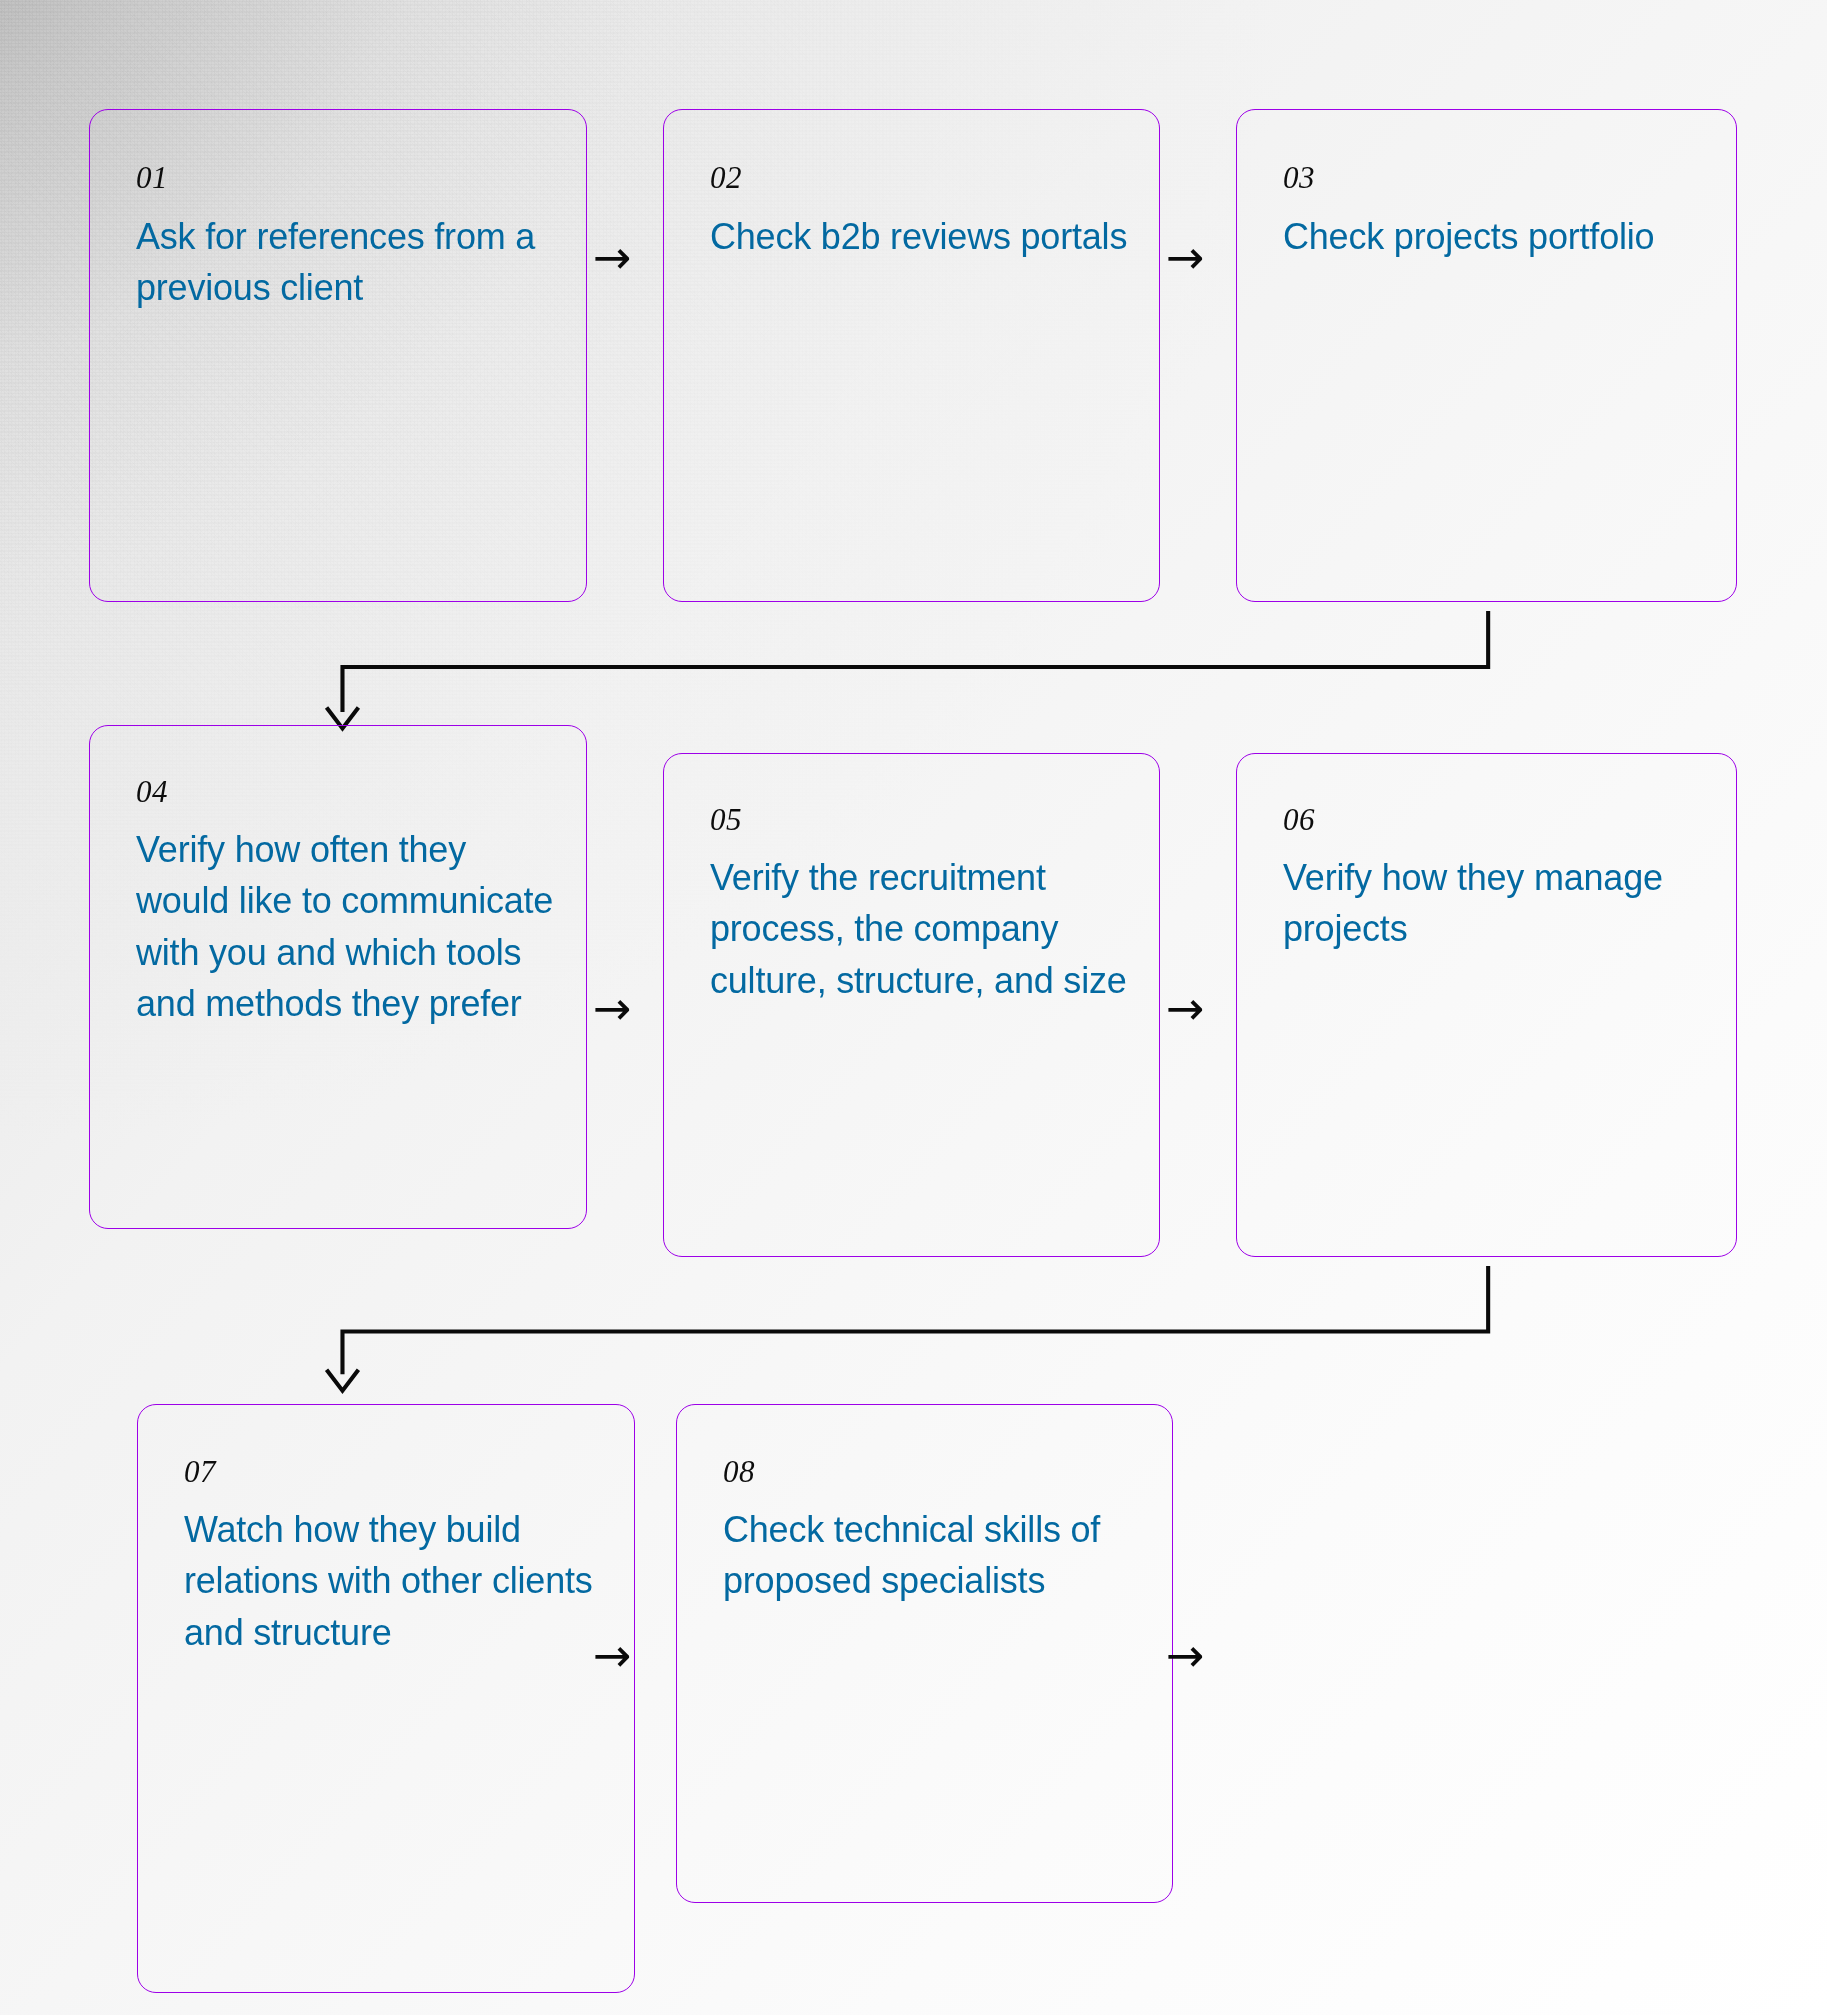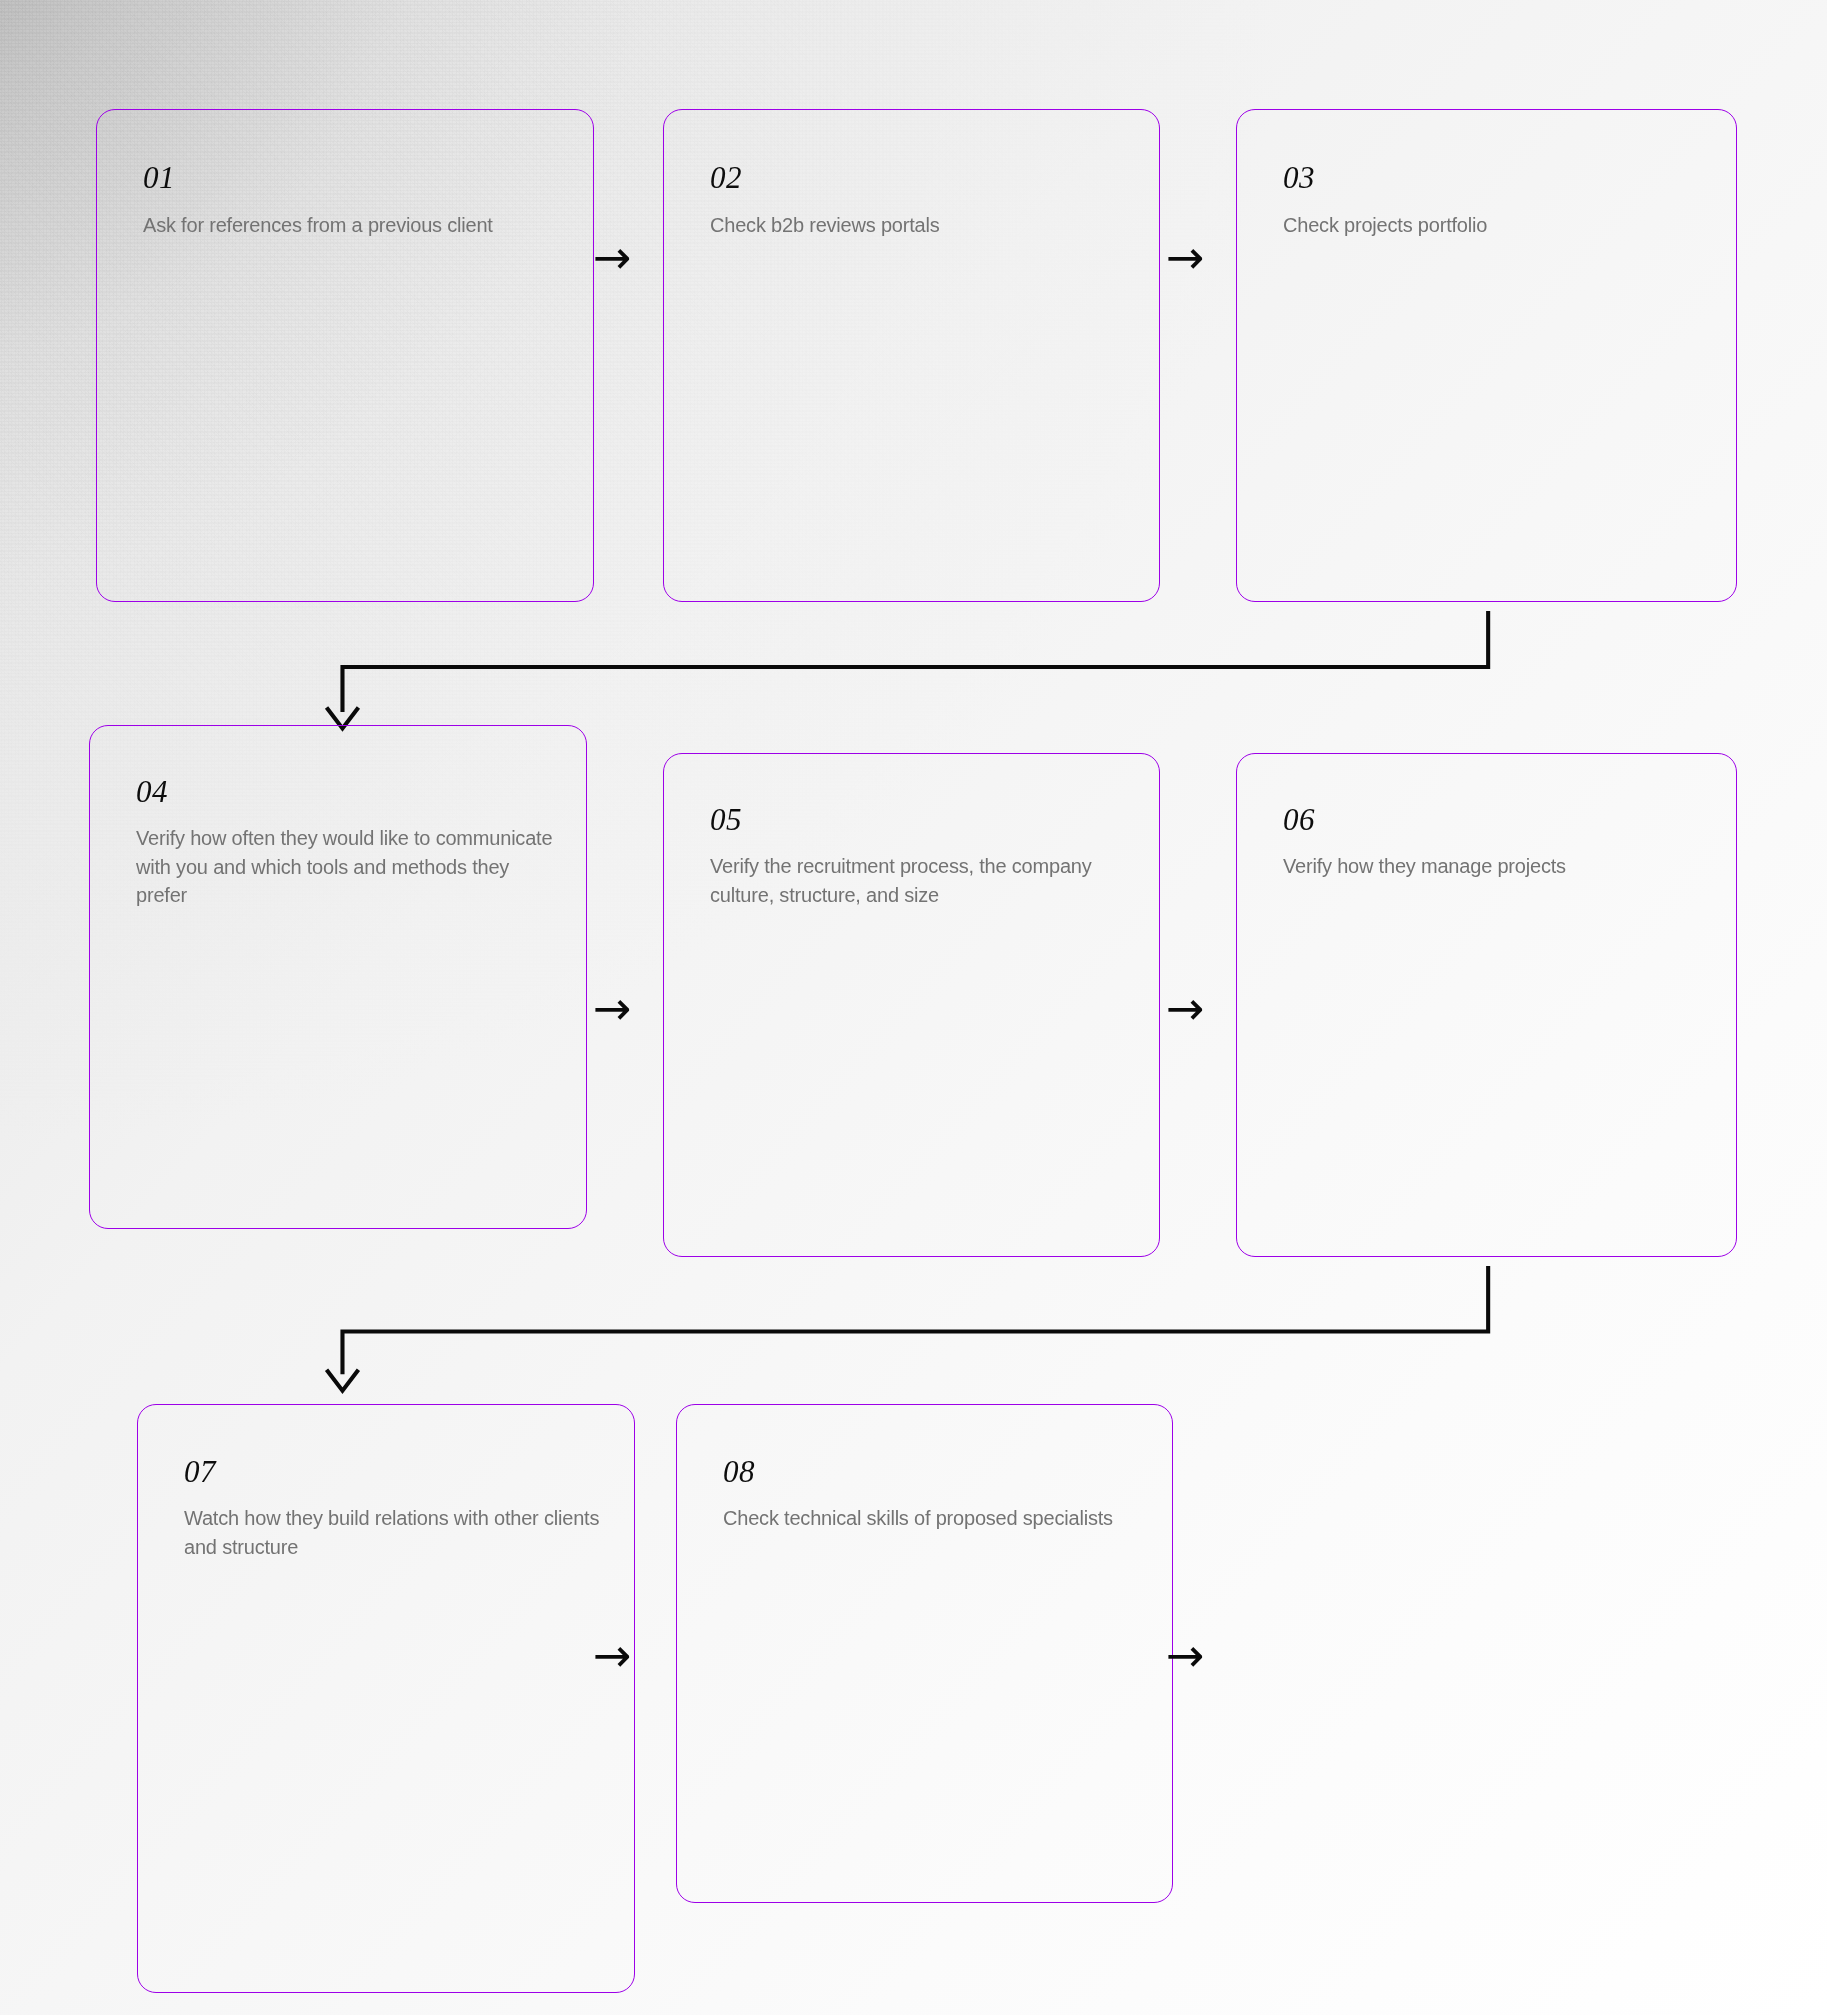--- a/index.html
+++ b/index.html
@@ -81,24 +81,24 @@
     color:#0d0d0d;
     letter-spacing:0.5px;
     white-space:nowrap;
   }
 
   .card-body {
     position:absolute;
     left:46px;
     right:29px;
     font-family:"Liberation Sans", sans-serif;
-    font-size:20px;
+    font-size:36px;
     line-height:1.43;
     letter-spacing:-0.2px;
-    color:#737373;
+    color:#0369a1;
     font-weight:400;
   }
 
   
   .r1 .card-num  { top:52px; }
   .r1 .card-body { top:101px; }
 
   .r2 .card-num  { top:50px; }
   .r2 .card-body { top:98px; }
 
@@ -122,21 +122,21 @@
   .elbow { position:absolute; overflow:visible; }
 </style>
 </head>
 <body>
 
 <div id="bg-base"></div>
 <div id="bg-noise"></div>
 
 <div id="stage">
 
-  <div class="card r1" id="card-01" style="left:96px; top:109px; width:498px; height:493px;">
+  <div class="card r1" id="card-01" style="left:89px; top:109px; width:498px; height:493px;">
     <div class="card-num">01</div>
     <div class="card-body">Ask for references from a previous client</div>
   </div>
 
   <div class="h-arrow" style="left:593px; top:0.9px; transform:translate(0,233px);">→</div>
 
   <div class="card r1" id="card-02" style="left:663px; top:109px; width:497px; height:493px;">
     <div class="card-num">02</div>
     <div class="card-body">Check b2b reviews portals</div>
   </div>

